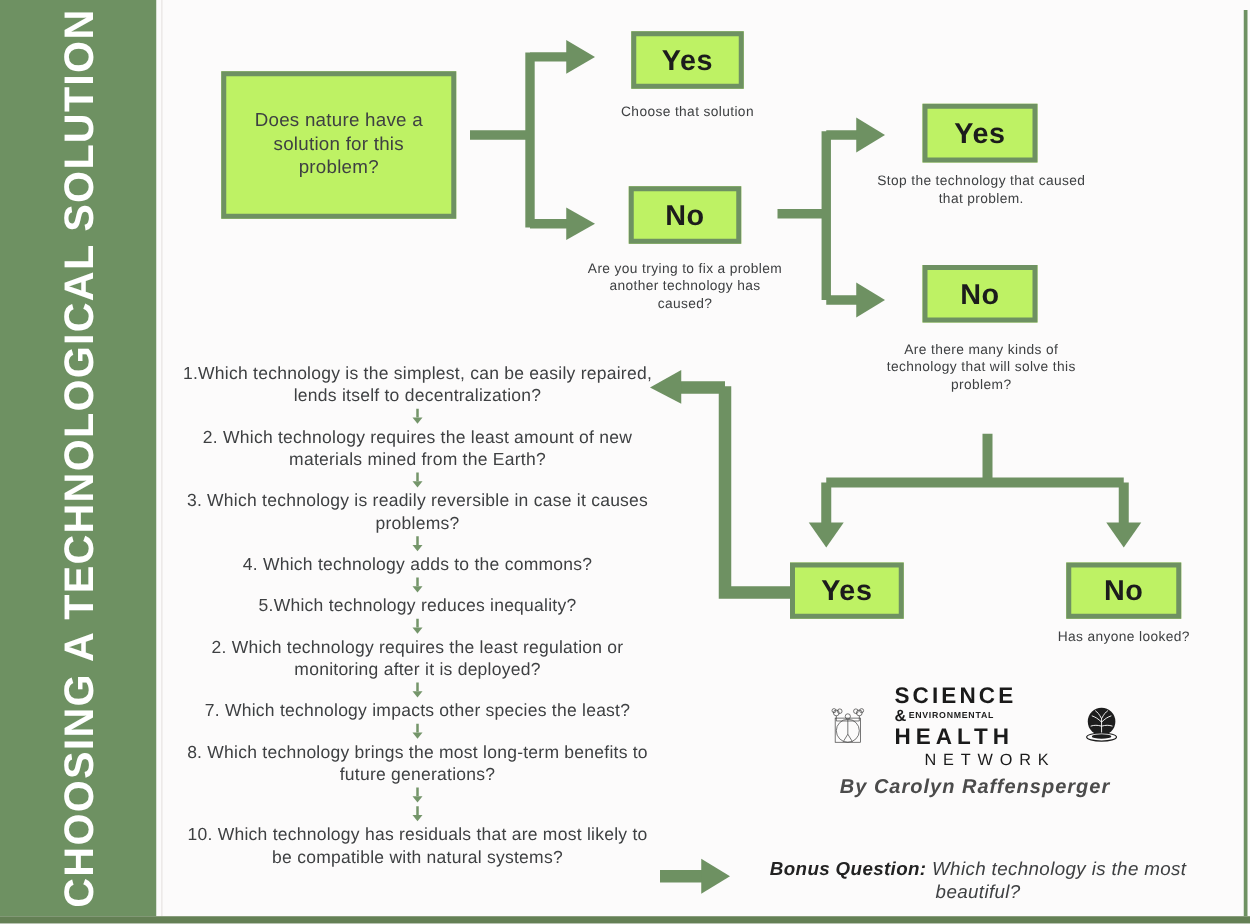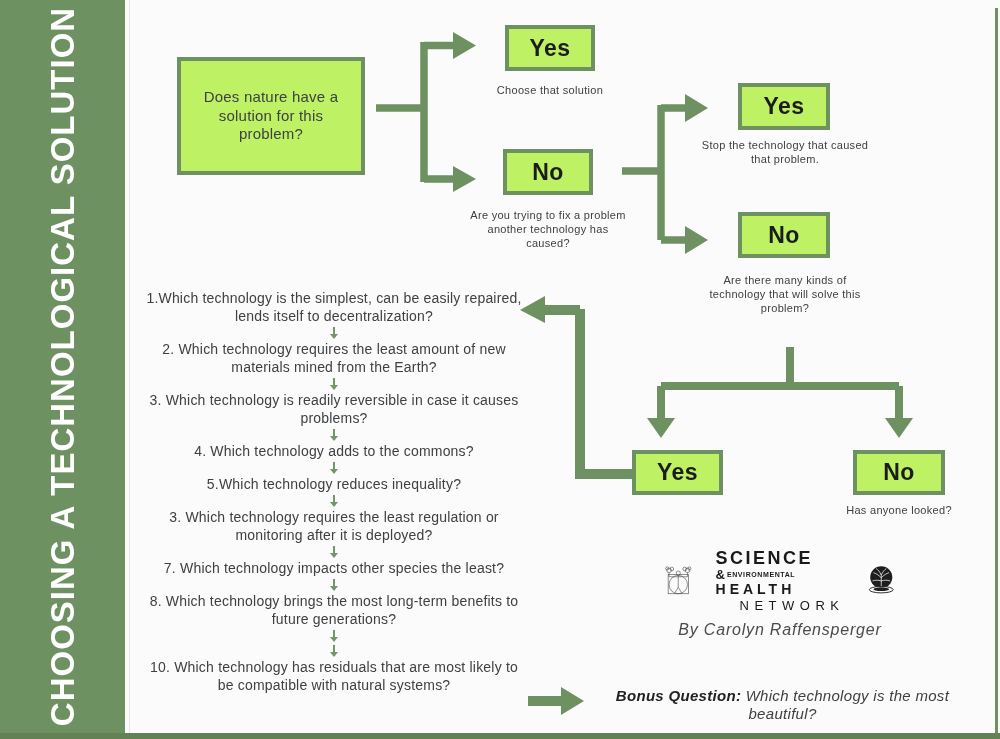--- a/index.html
+++ b/index.html
@@ -70,25 +70,25 @@
   
   .logo-row {
     position:absolute; left:664px; top:545px; width:232px; height:70px;
     display:flex; align-items:center; justify-content:center; gap:23px;
   }
   .logo-text { text-align:left; color:#1a1a1a; line-height:1; white-space:nowrap; }
   .logo-science { font-weight:bold; font-size:18px; letter-spacing:2.5px; }
   .logo-env-row { display:flex; align-items:center; gap:2px; margin:1px 0; }
   .logo-amp { font-weight:bold; font-size:13px; }
   .logo-env { font-weight:bold; font-size:7px; letter-spacing:0.6px; }
-  .logo-health { font-weight:bold; font-size:14px; letter-spacing:4px; }
+  .logo-health { font-weight:bold; font-size:18px; letter-spacing:4px; }
   .logo-network { font-size:13px; letter-spacing:5.5px; margin-top:3px;padding-left:24px; }
   .byline {
     position:absolute; left:630px; top:621px; width:300px; text-align:center;
-    font-style:italic; font-size:16px; letter-spacing:0.8px; color:#4b4b4b;
+    font-style:italic; font-size:16px; letter-spacing:0.8px; color:#4b4b4b;font-weight:bold;
   }
 
   
   .bonus {
     position:absolute; left:595px; top:687px; width:375px; text-align:center;
     font-size:15px; line-height:18px; letter-spacing:0.3px; color:#3e4042;font-style:italic;
   }
   .bonus b { color:#222222; }
 </style>
 </head>
@@ -161,21 +161,21 @@
     <div class="q-item">1.Which technology is the simplest, can be easily repaired, lends itself to decentralization?</div>
     <div class="qarrow"></div>
     <div class="q-item">2. Which technology requires the least amount of new materials mined from the Earth?</div>
     <div class="qarrow"></div>
     <div class="q-item">3. Which technology is readily reversible in case it causes problems?</div>
     <div class="qarrow"></div>
     <div class="q-item">4. Which technology adds to the commons?</div>
     <div class="qarrow"></div>
     <div class="q-item">5.Which technology reduces inequality?</div>
     <div class="qarrow"></div>
-    <div class="q-item">3. Which technology requires the least regulation or monitoring after it is deployed?</div>
+    <div class="q-item">2. Which technology requires the least regulation or monitoring after it is deployed?</div>
     <div class="qarrow"></div>
     <div class="q-item">7. Which technology impacts other species the least?</div>
     <div class="qarrow"></div>
     <div class="q-item">8. Which technology brings the most long-term benefits to future generations?</div>
     <div class="qarrow"></div>
     <div class="qarrow"></div>
     <div class="q-item">10. Which technology has residuals that are most likely to be compatible with natural systems?</div>
   </div>
 
   <div class="logo-row">

